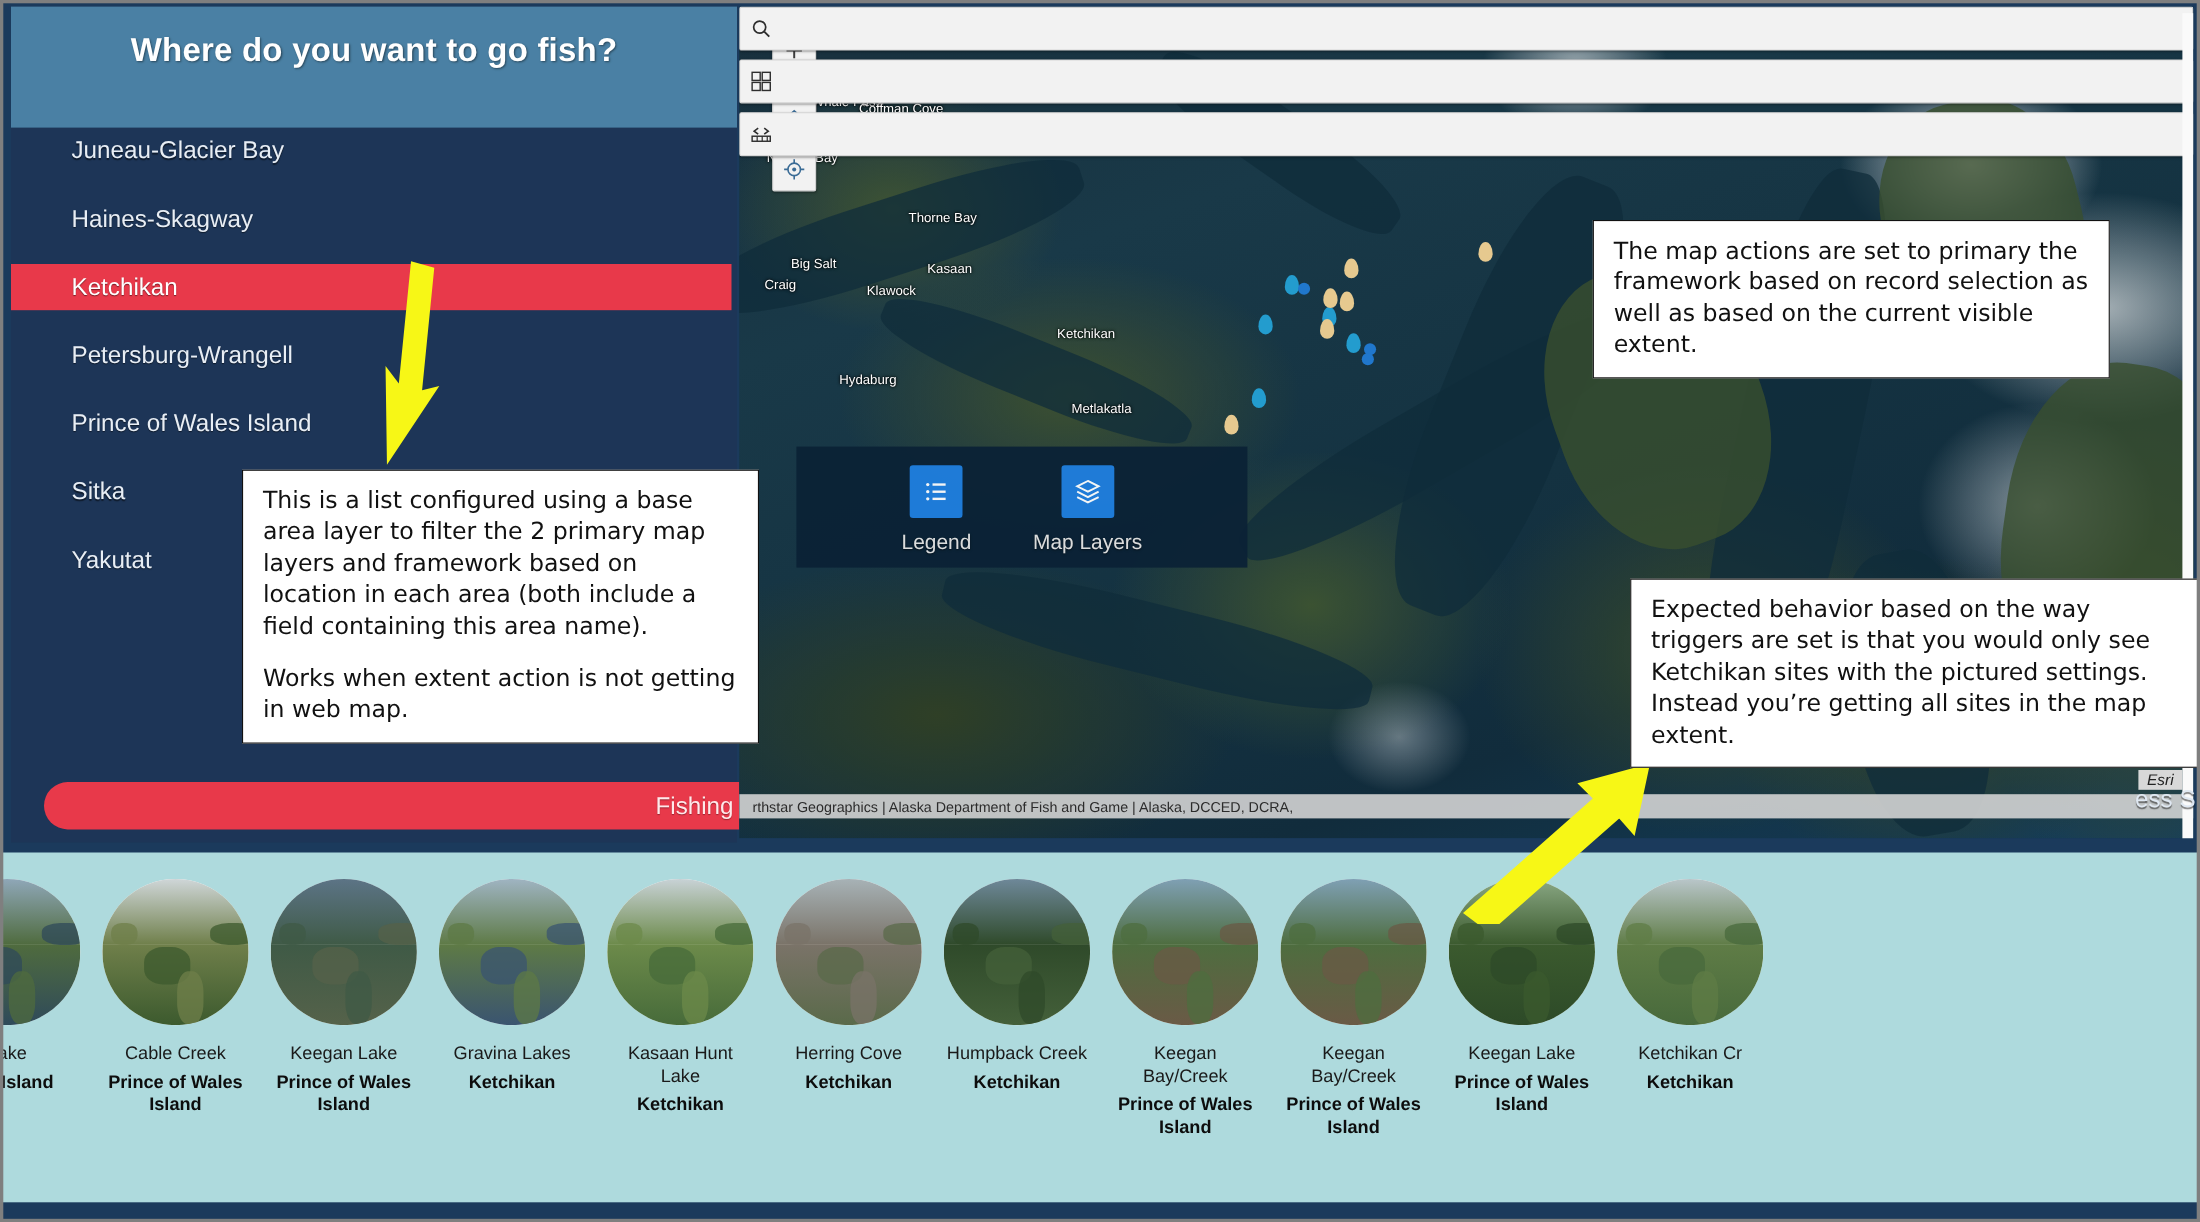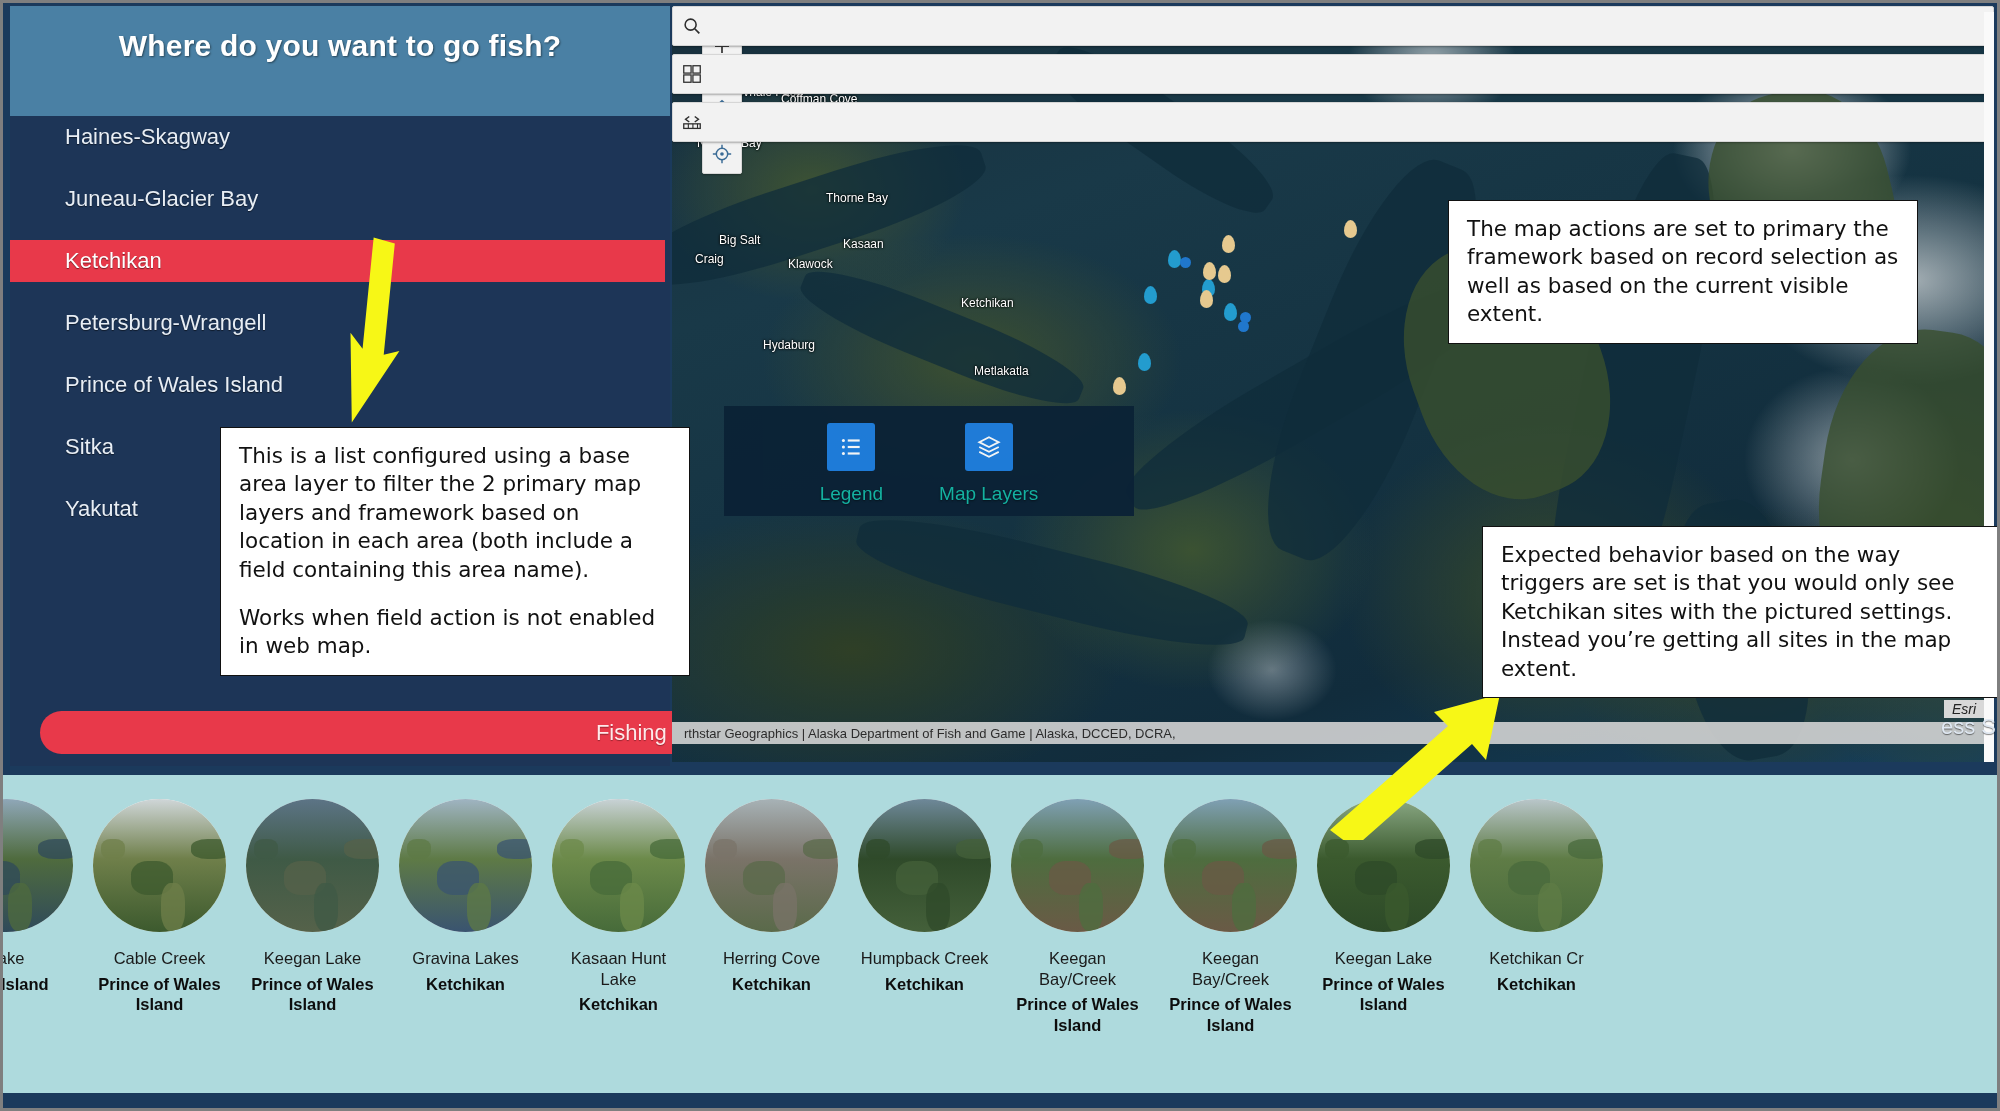--- a/index.html
+++ b/index.html
@@ -73,21 +73,21 @@
   #tools-group { right:16px; top:20px; }
 
   
   #widget-dock { position:absolute; left:52px; top:400px; width:410px; height:110px;
     background:#0b2236; opacity:.95; display:flex; align-items:center;
     justify-content:center; gap:56px; padding-top:6px; }
   .dock-item { display:flex; flex-direction:column; align-items:center; gap:12px;
     cursor:pointer; }
   .dock-icon { width:48px; height:48px; background:#1f7fe0; border-radius:3px;
     display:flex; align-items:center; justify-content:center; }
-  .dock-label { color:#14b8a6; font-size:19px; text-shadow:0 1px 2px rgba(0,0,0,.6); }
+  .dock-label { color:#e5e5e5; font-size:19px; text-shadow:0 1px 2px rgba(0,0,0,.6); }
 
   
   #attribution { position:absolute; left:0; bottom:18px; width:1322px; height:22px;
     background:rgba(215,215,215,.88); color:#2c2c2c; font-size:13px;
     display:flex; align-items:center; padding-left:12px; white-space:nowrap;
     overflow:hidden; }
   #esri-logo { position:absolute; right:10px; bottom:44px; background:#d8d8d8;
     color:#222; font-size:14px; padding:1px 8px; font-style:italic; }
 
   
@@ -131,24 +131,24 @@
 <body>
 
 <div id="app">
 
   <div id="left-panel">
     <div id="panel-header">
       <div class="title">Where do you want to go fish?</div>
     </div>
     <div id="area-list">
         <div class="area-item">
+          <span>Juneau-Glacier Bay</span>
+        </div>
+        <div class="area-item">
           <span>Haines-Skagway</span>
-        </div>
-        <div class="area-item">
-          <span>Juneau-Glacier Bay</span>
         </div>
         <div class="area-item selected">
           <span>Ketchikan</span>
         </div>
         <div class="area-item">
           <span>Petersburg-Wrangell</span>
         </div>
         <div class="area-item">
           <span>Prince of Wales Island</span>
         </div>
@@ -437,21 +437,21 @@
         <div class="card-area">Ketchikan</div>
       </div>
     </div>
 
   <svg class="arrow" style="left:330px;top:230px;width:80px;height:220px" viewBox="0 0 80 220">
     <polygon points="40,190 20,80 6,88 32,6 58,92 42,80 62,190" fill="#f7f716" transform="rotate(196 40 100)"></polygon>
   </svg>
 
   <div class="callout" id="callout-list">
     <p>This is a list configured using a base area layer to filter the 2 primary map layers and framework based on location in each area (both include a field containing this area name).</p>
-    <p>Works when field action is not enabled in web map.</p>
+    <p>Works when extent action is not getting in web map.</p>
   </div>
 
   <div class="callout" id="callout-actions">
     <p>The map actions are set to primary the framework based on record selection as well as based on the current visible extent.</p>
   </div>
 
   <svg class="arrow" style="left:1330px;top:690px;width:180px;height:150px" viewBox="0 0 180 150">
     <polygon points="0,140 118,36 104,22 170,4 156,70 142,54 24,158" fill="#f7f716"></polygon>
   </svg>
 

